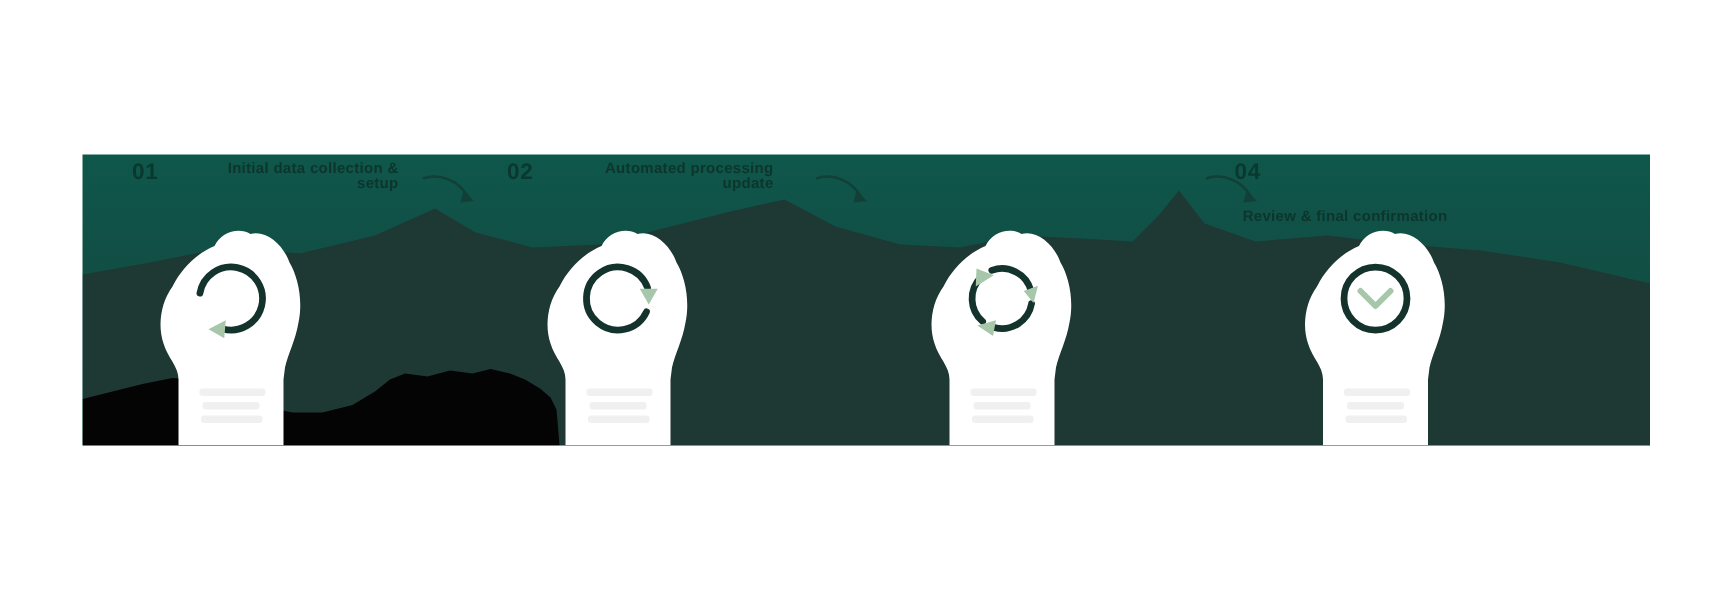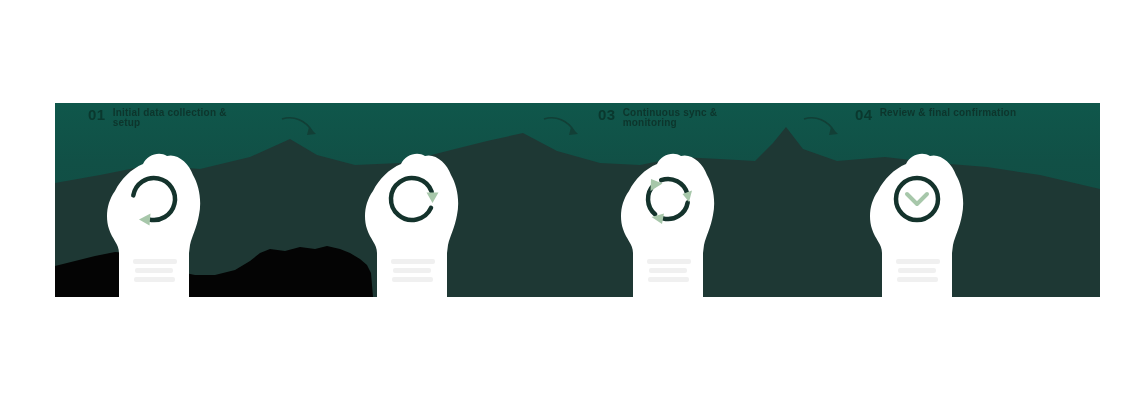--- a/index.html
+++ b/index.html
@@ -12,26 +12,26 @@
     background:linear-gradient(180deg,#0f574b 0%,#115046 30%,#114b42 100%);
     overflow:hidden;
   }
   .band-art{position:absolute;left:0;top:0;width:1045px;height:194px;display:block;}
   .blob{position:absolute;top:38px;width:115px;height:156px;display:block;}
   .blob-1{left:42px;}
   .blob-2{left:300px;}
   .blob-3{left:556px;}
   .blob-4{left:805px;}
   .step-label{
-    position:absolute;top:5px;display:flex;gap:7px;align-items:flex-start;width:178px;
+    position:absolute;top:5px;display:flex;gap:18px;align-items:flex-start;width:178px;text-align:right;
   }
   .label-1{left:33px;}
   .label-2{left:283px;}
   .label-3{left:543px;}
-  .label-4{left:800px;}
+  .label-4{left:768px;flex-direction:column;}
   .step-number{
     font-size:15px;font-weight:bold;color:#0a382e;line-height:14px;
     letter-spacing:0.5px;flex:0 0 auto;
   }
   .step-title{
     font-size:10px;line-height:10px;color:#0d352c;width:142px;
     letter-spacing:0.2px;font-weight:bold;
   }
   .connector{position:absolute;top:10px;width:40px;height:28px;}
   .conn-1{left:225px;}
@@ -115,23 +115,23 @@
         <rect x="36" y="118" width="44" height="5" rx="2"></rect>
         <rect x="38" y="127" width="38" height="5" rx="2"></rect>
         <rect x="37" y="136" width="41" height="5" rx="2"></rect>
       </g>
     </svg>
 
     <div class="step-label label-1">
       <span class="step-number">01</span>
       <span class="step-title">Initial data collection &amp; setup</span>
     </div>
-    <div class="step-label label-3">
-      <span class="step-number">03</span>
-      <span class="step-title">Continuous sync &amp; monitoring</span>
+    <div class="step-label label-2">
+      <span class="step-number">02</span>
+      <span class="step-title">Automated processing update</span>
     </div>
     <div class="step-label label-4">
       <span class="step-number">04</span>
       <span class="step-title">Review &amp; final confirmation</span>
     </div>
 
   </div>
 </div>
 
 </body></html>

